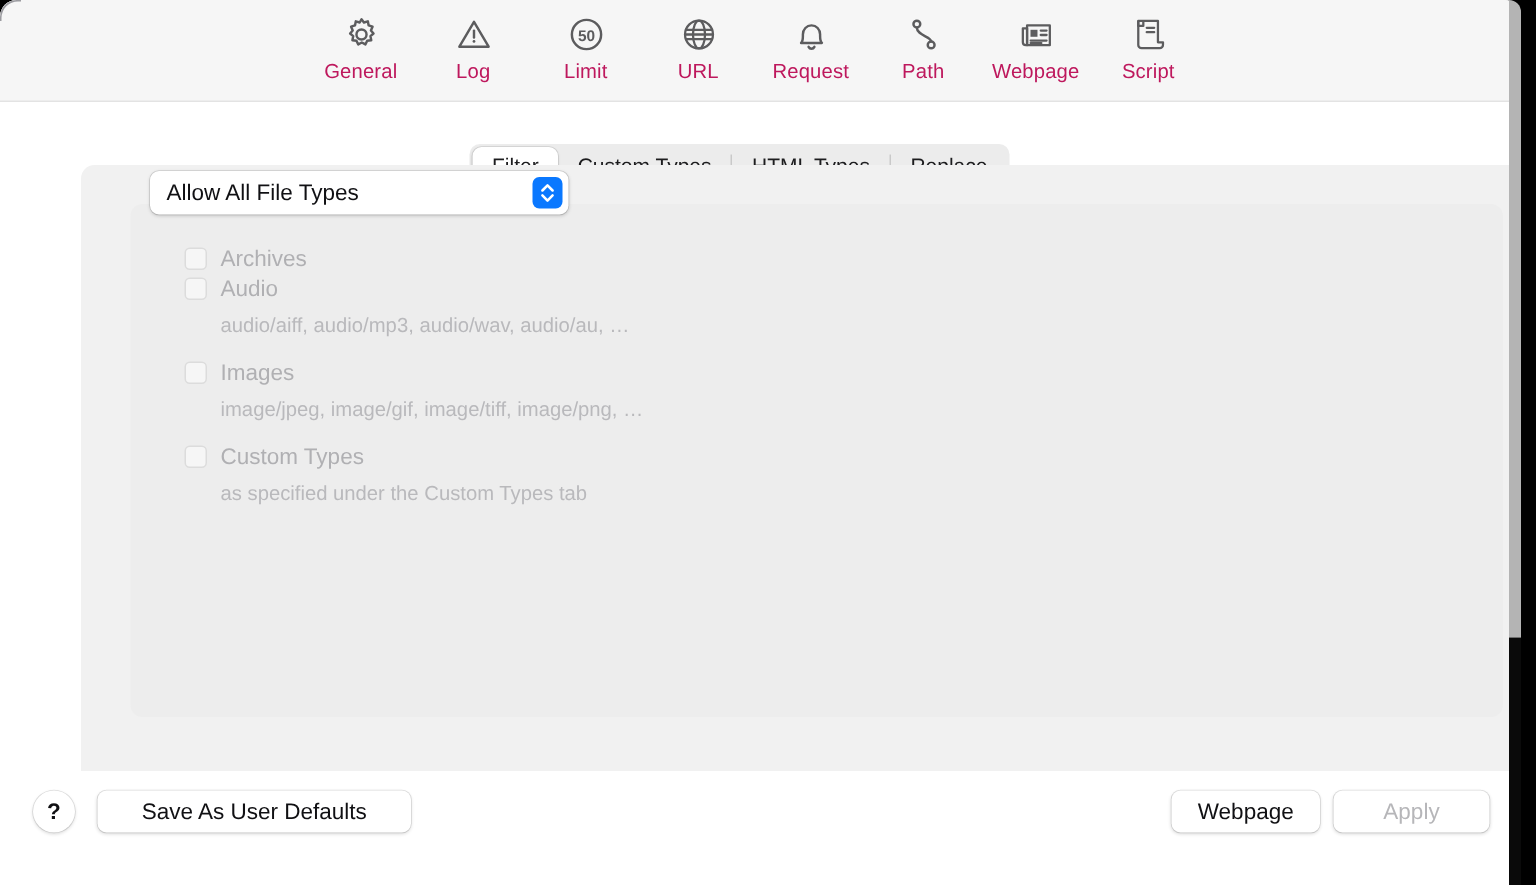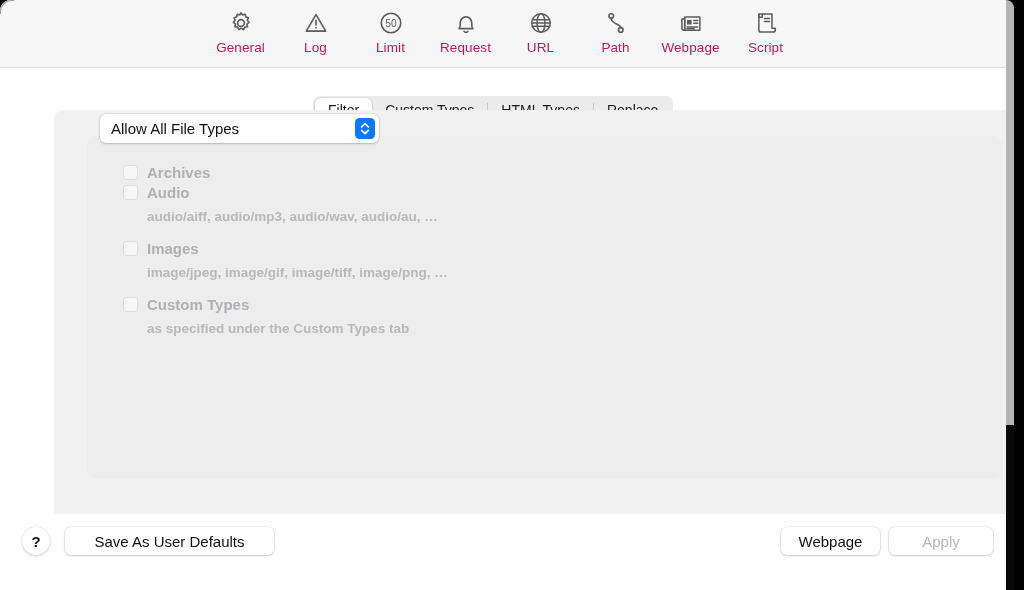--- a/index.html
+++ b/index.html
@@ -92,20 +92,21 @@
     cursor: default;
   }
   .tool-item.selected { background: #e6e6e6; }
 
   .tool-icon {
     height: 30px;
     display: flex;
     align-items: center;
     justify-content: center;
     color: #5c5c5e;
+    font-weight: bold;
   }
   .tool-item.selected .tool-icon { color: #0a6cff; }
 
   .tool-label {
     font-size: 13.5px;
     color: #be185d;
     letter-spacing: 0.1px;
     white-space: nowrap;
   }
   .tool-item.selected .tool-label { color: #0a6cff; }
@@ -203,21 +204,20 @@
   
   #panel-inner {
     position: absolute;
     left: 33px;
     top: 26px;
     width: 915px;
     height: 342px;
     background: #ededed;
     border-radius: 8px;
     padding: 26px 0 0 36px;
-    font-weight: bold;
   }
 
   .cb-row {
     display: flex;
     align-items: center;
     gap: 9px;
     height: 20px;
   }
   .cb-box {
     width: 15px;
@@ -318,37 +318,37 @@
         <svg width="26" height="26" viewBox="0 0 24 24" fill="none" stroke="currentColor" stroke-width="1.5">
           <circle cx="12" cy="12" r="9"></circle>
           <text x="12" y="15.9" text-anchor="middle" font-family="Liberation Sans, sans-serif" font-size="9.5" fill="currentColor" stroke="none">50</text>
         </svg>
       </span>
       <span class="tool-label">Limit</span>
     </div>
 
     <div class="tool-item">
       <span class="tool-icon">
-        <svg width="26" height="26" viewBox="0 0 24 24" fill="none" stroke="currentColor" stroke-width="1.5" stroke-linejoin="round">
-          <path d="M5.6 17.2c1.3-1.3 1.1-2.6 1.1-5.2 0-3.2 2.3-5.6 5.3-5.6s5.3 2.4 5.3 5.6c0 2.6-.2 3.9 1.1 5.2z" stroke-linecap="round"></path>
-          <path d="M10.2 19.6a2 2 0 0 0 3.6 0" stroke-linecap="round"></path>
-        </svg>
-      </span>
-      <span class="tool-label">Request</span>
-    </div>
-
-    <div class="tool-item">
-      <span class="tool-icon">
         <svg width="26" height="26" viewBox="0 0 24 24" fill="none" stroke="currentColor" stroke-width="1.4">
           <circle cx="12" cy="12" r="8.6"></circle>
           <ellipse cx="12" cy="12" rx="3.7" ry="8.6"></ellipse>
           <path d="M3.6 9.1h16.8M3.6 14.9h16.8M3.4 12h17.2"></path>
         </svg>
       </span>
       <span class="tool-label">URL</span>
+    </div>
+
+    <div class="tool-item">
+      <span class="tool-icon">
+        <svg width="26" height="26" viewBox="0 0 24 24" fill="none" stroke="currentColor" stroke-width="1.5" stroke-linejoin="round">
+          <path d="M5.6 17.2c1.3-1.3 1.1-2.6 1.1-5.2 0-3.2 2.3-5.6 5.3-5.6s5.3 2.4 5.3 5.6c0 2.6-.2 3.9 1.1 5.2z" stroke-linecap="round"></path>
+          <path d="M10.2 19.6a2 2 0 0 0 3.6 0" stroke-linecap="round"></path>
+        </svg>
+      </span>
+      <span class="tool-label">Request</span>
     </div>
 
     <div class="tool-item">
       <span class="tool-icon">
         <svg width="26" height="26" viewBox="0 0 24 24" fill="none" stroke="currentColor" stroke-width="1.5">
           <circle cx="7.6" cy="5.6" r="2.1"></circle>
           <circle cx="16.4" cy="18.4" r="2.1"></circle>
           <path d="M7.6 7.9c0 4.6 8.8 5.5 8.8 8.3" stroke-linecap="round"></path>
         </svg>
       </span>

